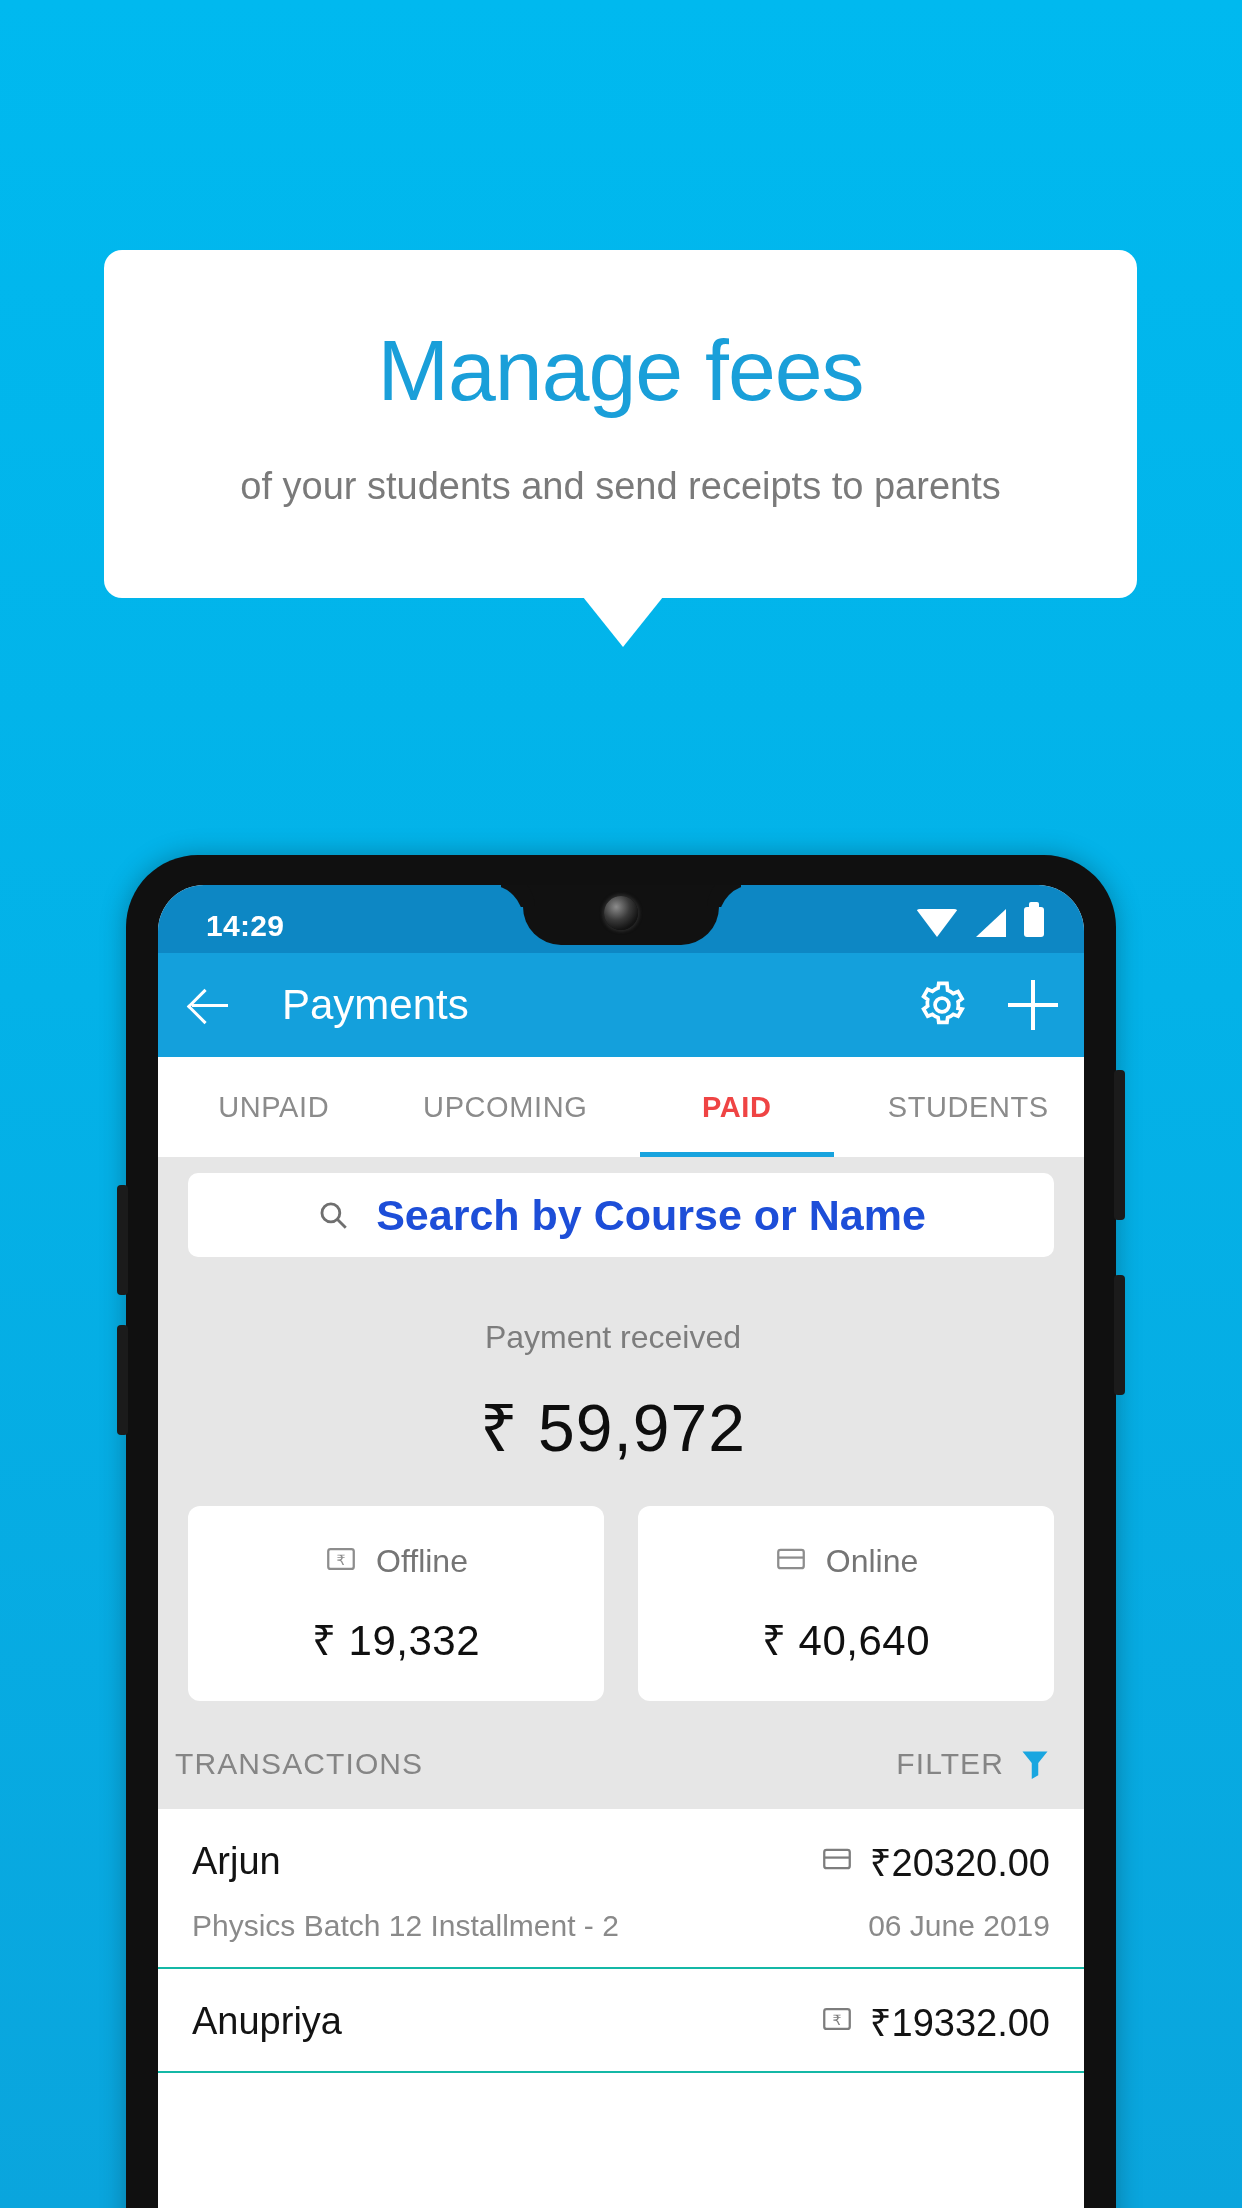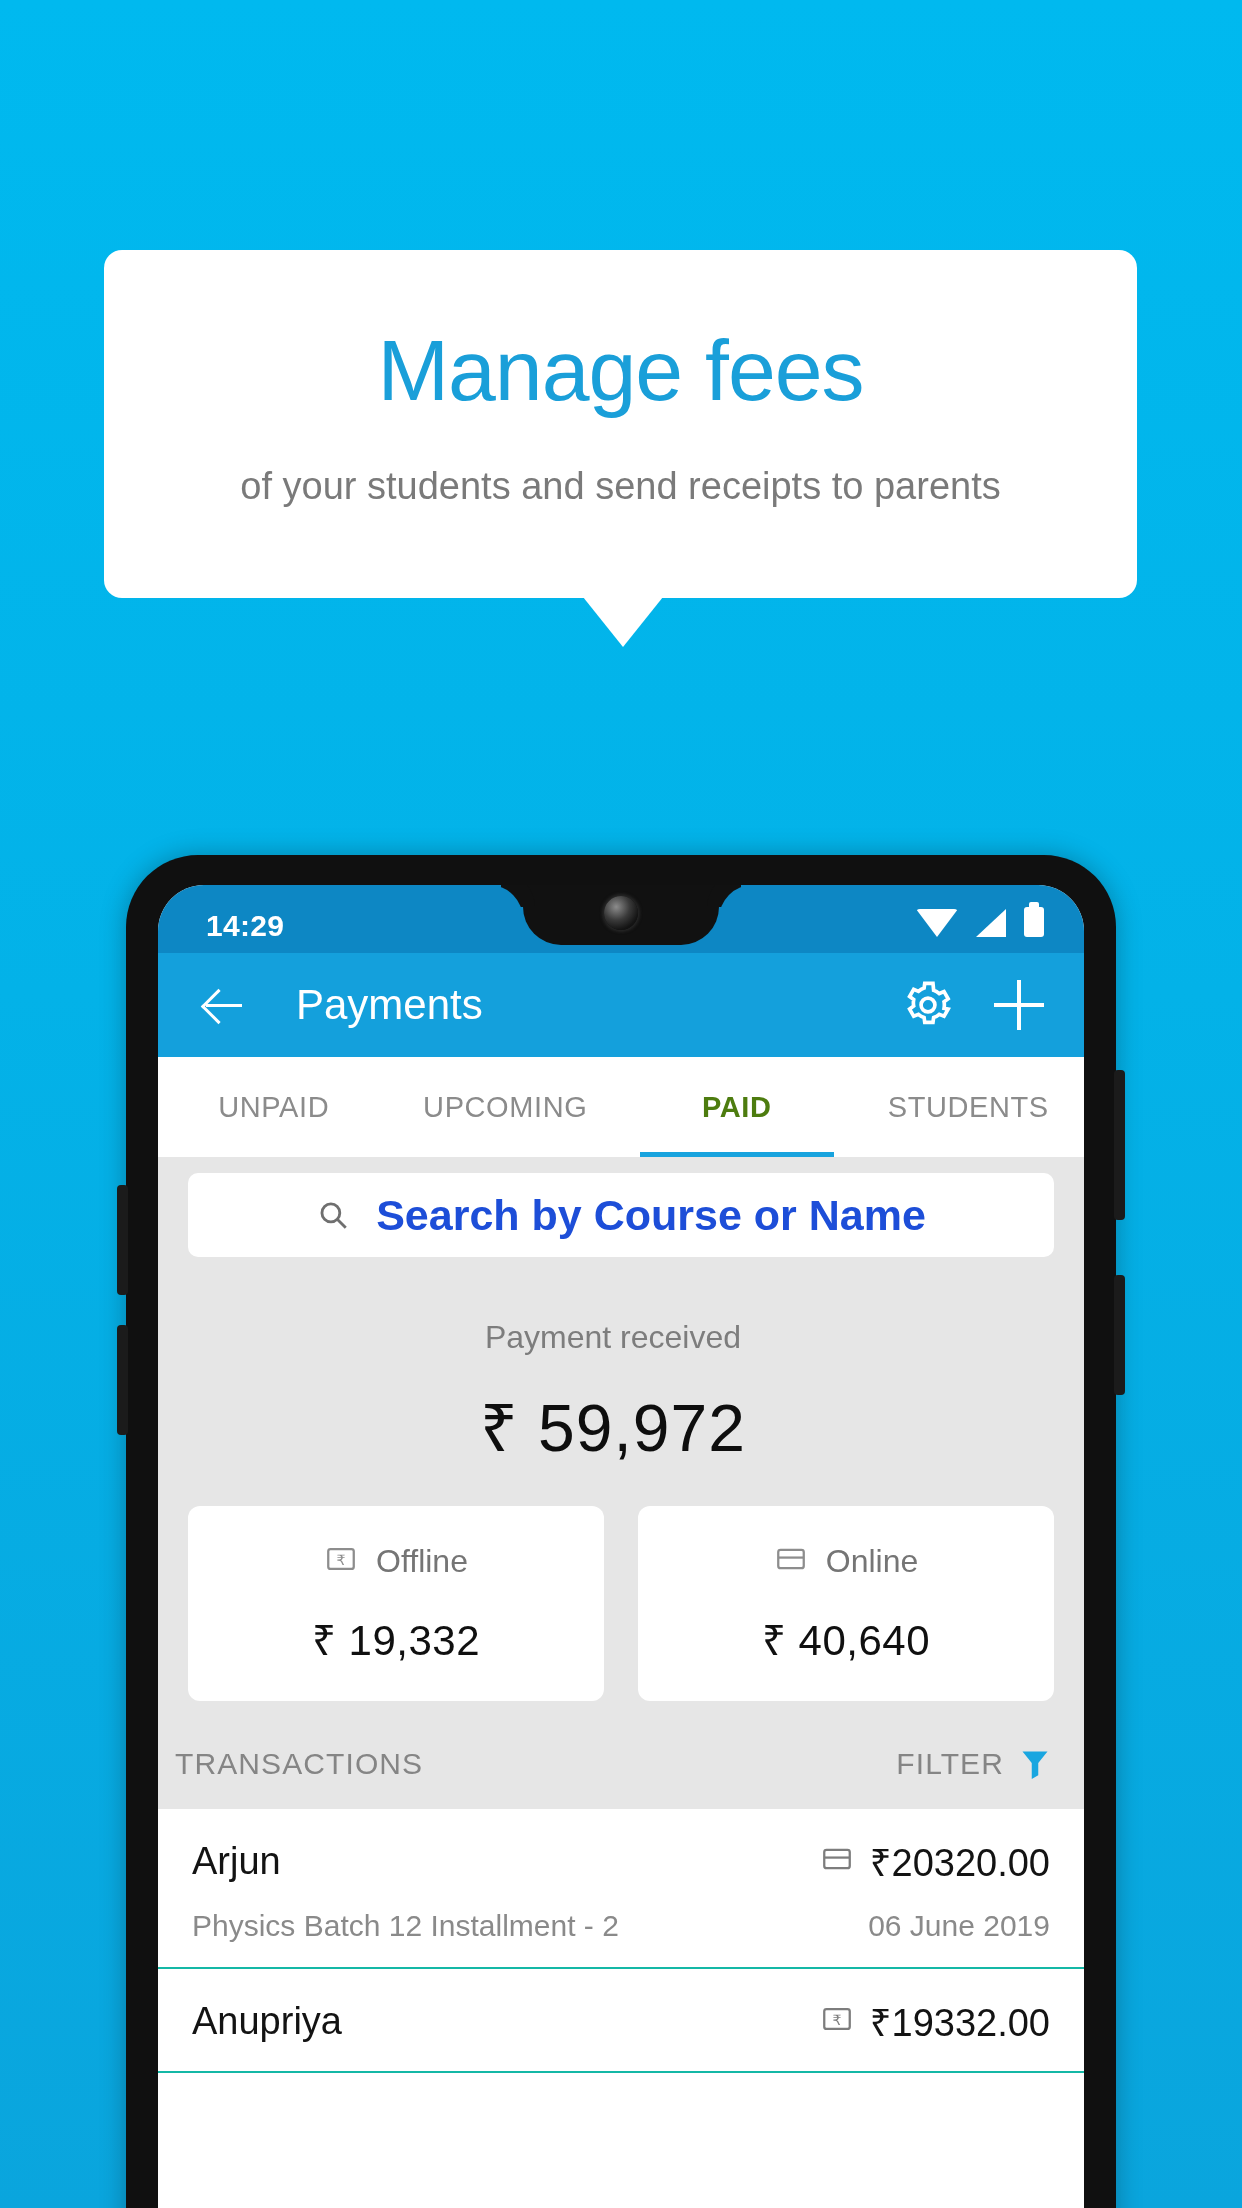--- a/index.html
+++ b/index.html
@@ -177,21 +177,21 @@
     background: radial-gradient(circle at 36% 32%, #8c8c8c 0%, #3a3a3a 42%, #141414 72%, #0a0a0a 100%);
     box-shadow: 0 0 3px 2px rgba(60,60,60,.5);
   }
 
   
   .appbar {
     height: 104px;
     background: #14a0dc;
     display: flex;
     align-items: center;
-    padding: 0 40px;
+    padding: 0 26px;
     box-sizing: border-box;
   }
   .back-arrow {
     width: 52px;
     height: 52px;
     position: relative;
     flex: none;
   }
   .back-arrow::before {
     content: "";
@@ -240,21 +240,21 @@
   .tab {
     flex: 1;
     display: flex;
     align-items: center;
     justify-content: center;
     font-size: 29px;
     letter-spacing: .6px;
     color: #8b8b8b;
     position: relative;
   }
-  .tab.active { color: #4d7c0f; font-weight: 600; }
+  .tab.active { color: #ef4444; font-weight: 600; }
   .tab.active::after {
     content: "";
     position: absolute;
     left: 8%;
     right: 8%;
     bottom: 0;
     height: 5px;
     background: #18a3de;
   }
 

